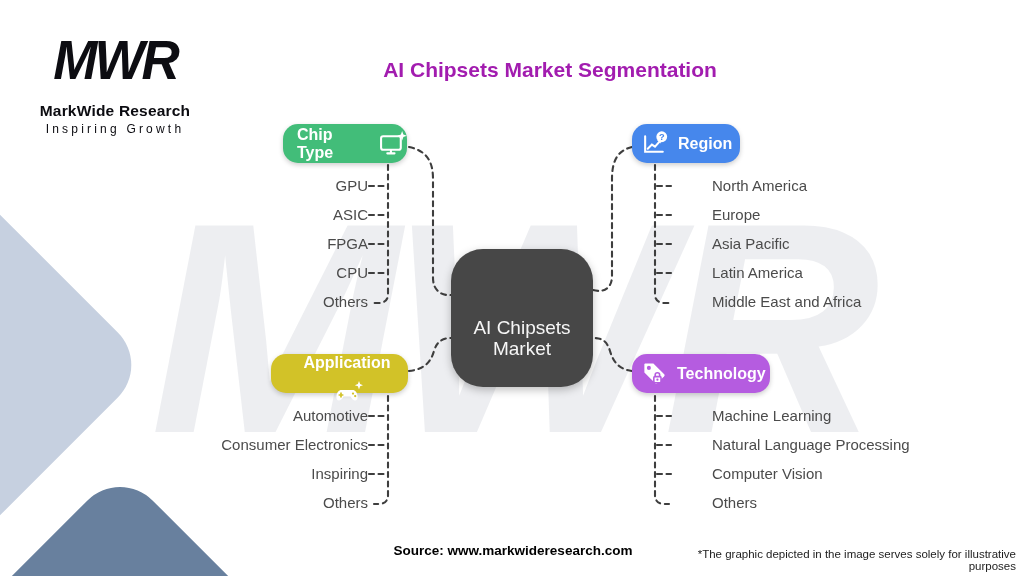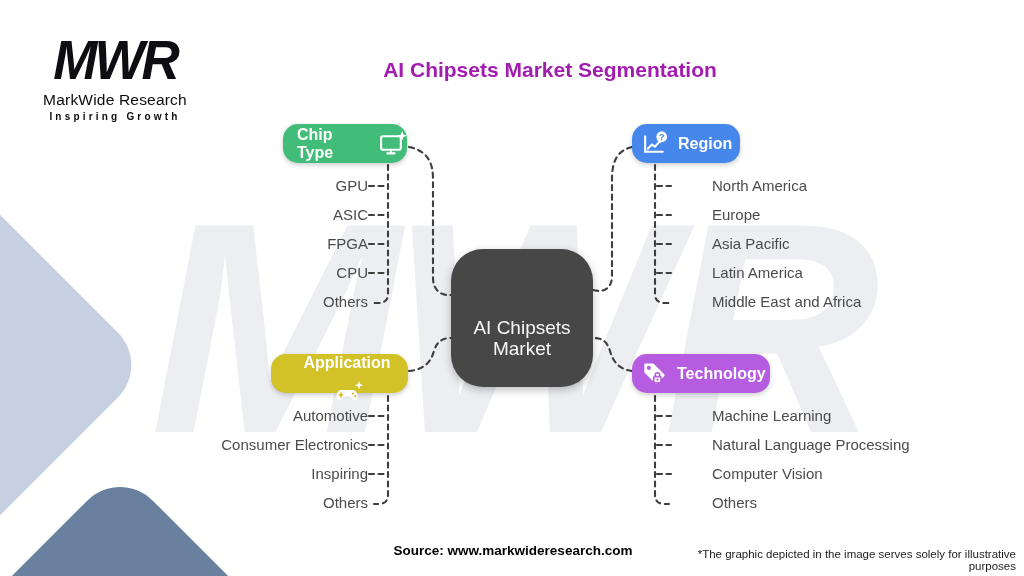--- a/index.html
+++ b/index.html
@@ -8,22 +8,22 @@
 
   
   .bg-shape{position:absolute;z-index:0;}
   #diamond-light{left:-248px;top:200px;width:330px;height:330px;background:#c6d0e0;border-radius:46px;transform:rotate(45deg);}
   #diamond-dark{left:-30px;top:530px;width:300px;height:300px;background:#68809e;border-radius:46px;transform:rotate(45deg);}
   #watermark{position:absolute;left:150px;top:178px;z-index:1;font-size:300px;line-height:1;font-weight:bold;font-style:italic;letter-spacing:-10px;color:rgba(140,150,170,0.16);white-space:nowrap;user-select:none;}
 
   
   #logo{position:absolute;left:30px;top:30px;z-index:3;width:170px;text-align:center;}
   #logo-mark{font-size:53px;line-height:60px;font-weight:bold;font-style:italic;letter-spacing:-3px;color:#0d0d12;transform:scaleY(1.04);}
-  #logo-name{font-size:15.5px;font-weight:normal;color:#0b0b10;margin-top:1px;letter-spacing:0.2px;}
-  #logo-tagline{font-size:10px;font-weight:bold;color:#0b0b10;letter-spacing:3.2px;margin-top:2px;}
+  #logo-name{font-size:15.5px;font-weight:bold;color:#0b0b10;margin-top:12px;letter-spacing:0.2px;}
+  #logo-tagline{font-size:12px;font-weight:normal;color:#0b0b10;letter-spacing:3.2px;margin-top:2px;}
 
   #page-title{position:absolute;left:320px;top:58px;width:460px;z-index:3;text-align:center;font-size:21px;font-weight:bold;color:#a21caf;}
 
   
   #connectors{position:absolute;left:0;top:0;z-index:2;}
   #connectors path{fill:none;stroke:#3e3e3e;stroke-width:2.1;stroke-dasharray:5 4.5;stroke-linecap:round;}
 
   
   #center-node{position:absolute;left:451px;top:249px;width:142px;height:138px;z-index:3;background:#474747;border-radius:32px;box-shadow:0 3px 8px rgba(0,0,0,0.25);display:flex;align-items:center;justify-content:center;padding-top:40px;box-sizing:border-box;}
   #center-node .label{color:#f6f6f6;font-size:19px;line-height:21px;text-align:center;width:110px;}

